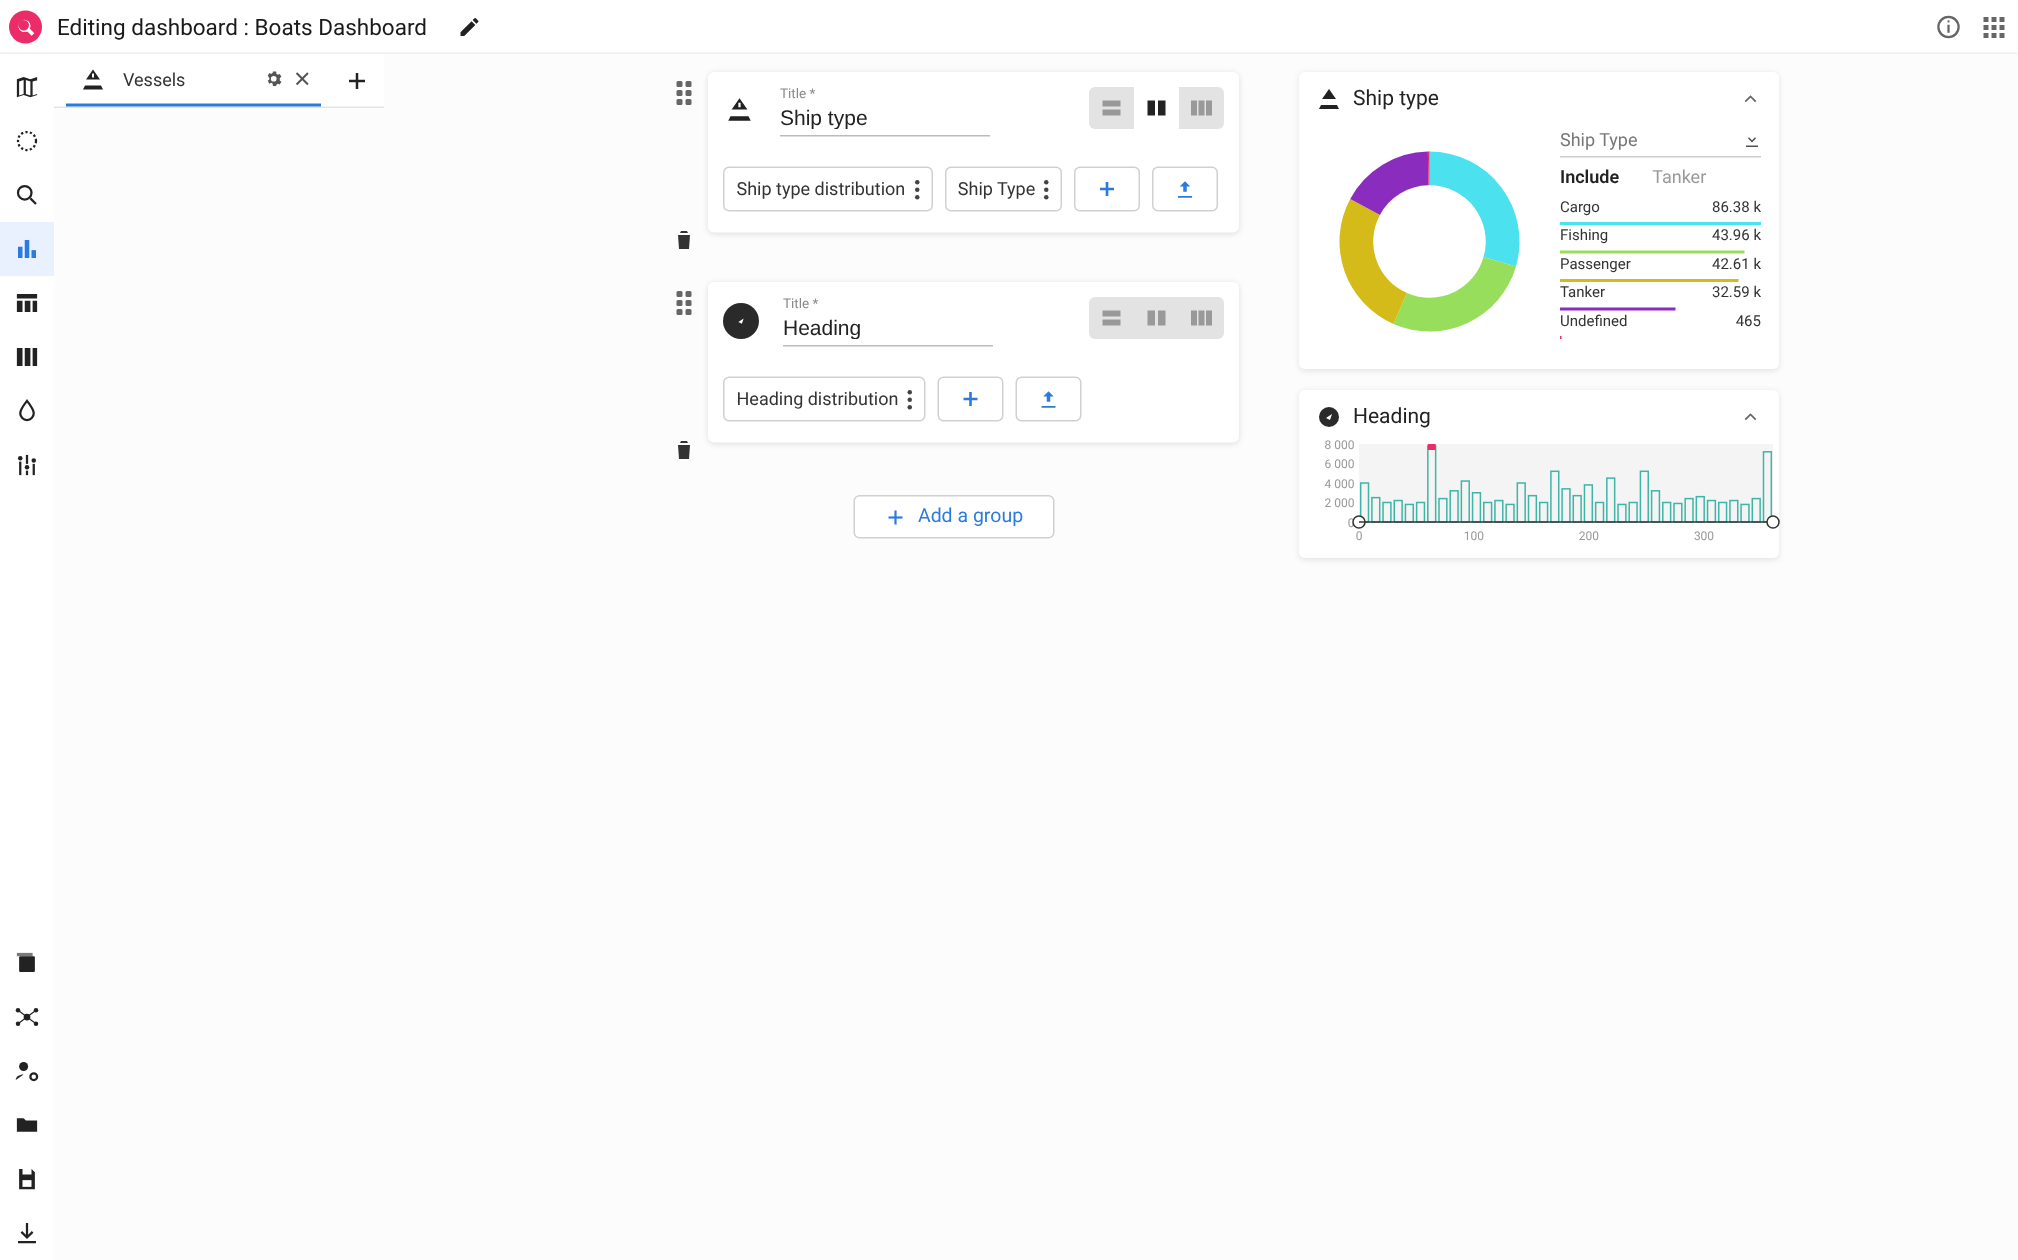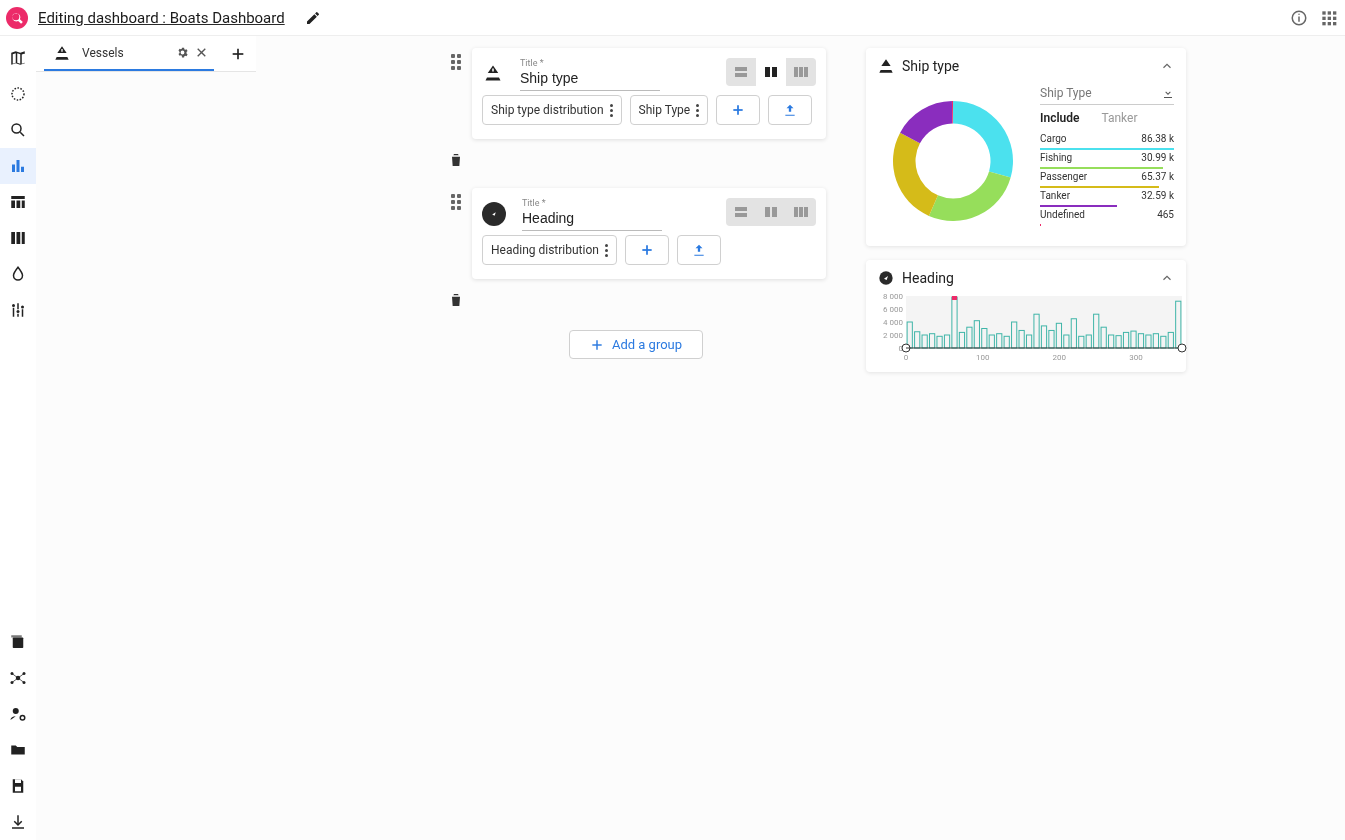--- a/index.html
+++ b/index.html
@@ -1,19 +1,19 @@
 <!DOCTYPE html>
 <html><head>
 <meta charset="utf-8">
 <style>
 * { box-sizing: border-box; margin: 0; padding: 0; }
 body { font-family: -apple-system, BlinkMacSystemFont, "Segoe UI", Roboto, Arial, sans-serif; font-size: 13px; color: #2a2a2a; background: #fff; width: 1345px; height: 840px; overflow: hidden; }
 
 
-.topbar { display: flex; align-items: center; height: 36px; padding: 0 6px; border-bottom: 1px solid #eee; text-decoration: underline; }
+.topbar { display: flex; align-items: center; height: 36px; padding: 0 6px; border-bottom: 1px solid #eee; }
 .logo { width: 22px; height: 22px; border-radius: 50%; background: #ec2b69; display: flex; align-items: center; justify-content: center; margin-right: 10px; }
 .topbar-title { font-size: 15px; color: #1a1a1a; flex: 0 0 auto; margin-right: 8px; }
 .topbar-spacer { flex: 1; }
 .topbar-icon { width: 20px; height: 20px; margin-left: 10px; color: #666; display:flex; align-items:center; justify-content:center; }
 
 
 .shell { display: flex; height: calc(100% - 36px); }
 .sidebar { width: 36px; background: #fff; border-right: 1px solid transparent; display: flex; flex-direction: column; align-items: center; padding-top: 4px; }
 .side-btn { width: 36px; height: 36px; display:flex; align-items:center; justify-content:center; color:#222; cursor:pointer; }
 .side-btn.active { background: #e9f1fe; color: #2b7ae0; }
@@ -41,21 +41,21 @@
 .card { flex:1; background:#fff; border-radius:4px; box-shadow: 0 1px 4px rgba(0,0,0,0.12); padding:10px 10px 14px 10px; }
 .card-header { display:flex; align-items:flex-start; gap:16px; }
 .card-header .card-icon { width:24px; height:24px; background:#2a2a2a; border-radius:50%; display:flex; align-items:center; justify-content:center; color:#fff; margin-top:4px;}
 .card-icon.light { background:none; color:#222; width:22px; height:22px; border-radius:0; }
 .title-block { flex:1; }
 .title-label { font-size:9px; color:#888; }
 .title-input { font-size:14px; color:#222; border:none; border-bottom:1px solid #bbb; background:transparent; width:140px; padding:2px 0 4px 0; outline:none; }
 .layout-toggle { display:flex; background:#e3e3e3; border-radius:4px; overflow:hidden; height:28px; }
 .layout-opt { width:30px; display:flex; align-items:center; justify-content:center; color:#777; }
 .layout-opt.active { background:#fff; color:#222; }
-.chip-row { display:flex; gap:8px; margin-top:4px;text-align:right; }
+.chip-row { display:flex; gap:8px; margin-top:20px;text-align:right; }
 .chip { border:1px solid #d0d0d0; border-radius:4px; background:#fff; height:30px; display:flex; align-items:center; padding:0 8px; font-size:12px; color:#333; gap:6px;}
 .chip.icon-only { width:44px; justify-content:center; color:#2b7ae0; }
 .chip.icon-only.upload { color:#2b7ae0; }
 .dots-icon { display:inline-flex; flex-direction:column; gap:2px; }
 .dots-icon span { width:3px; height:3px; background:#444; border-radius:50%; }
 
 .add-group { margin: 2px auto 0 auto; border:1px solid #d0d0d0; border-radius:4px; background:#fff; padding:6px 20px; display:flex; align-items:center; gap:8px; color:#2b7ae0; font-size:13px; cursor:pointer; width:fit-content;}
 
 
 .panel { background:#fff; border-radius:4px; box-shadow: 0 1px 4px rgba(0,0,0,0.10); padding:10px 12px; }
@@ -461,26 +461,26 @@
                 <span class="lt">Tanker</span>
               </div>
               <div id="legend-items">
                   <div class="legend-item">
                     <span>Cargo</span>
                     <span>86.38 k</span>
                     <span class="bar" style="width:100%;background:#4be1ee"></span>
                   </div>
                   <div class="legend-item">
                     <span>Fishing</span>
-                    <span>30.99 k</span>
+                    <span>43.96 k</span>
                     <span class="bar" style="width:91.98577108181628%;background:#96de5b"></span>
                   </div>
                   <div class="legend-item">
                     <span>Passenger</span>
-                    <span>65.37 k</span>
+                    <span>42.61 k</span>
                     <span class="bar" style="width:89.16091232475414%;background:#d5bb19"></span>
                   </div>
                   <div class="legend-item">
                     <span>Tanker</span>
                     <span>32.59 k</span>
                     <span class="bar" style="width:57.27139568947478%;background:#8a2dbe"></span>
                   </div>
                   <div class="legend-item">
                     <span>Undefined</span>
                     <span>465</span>

